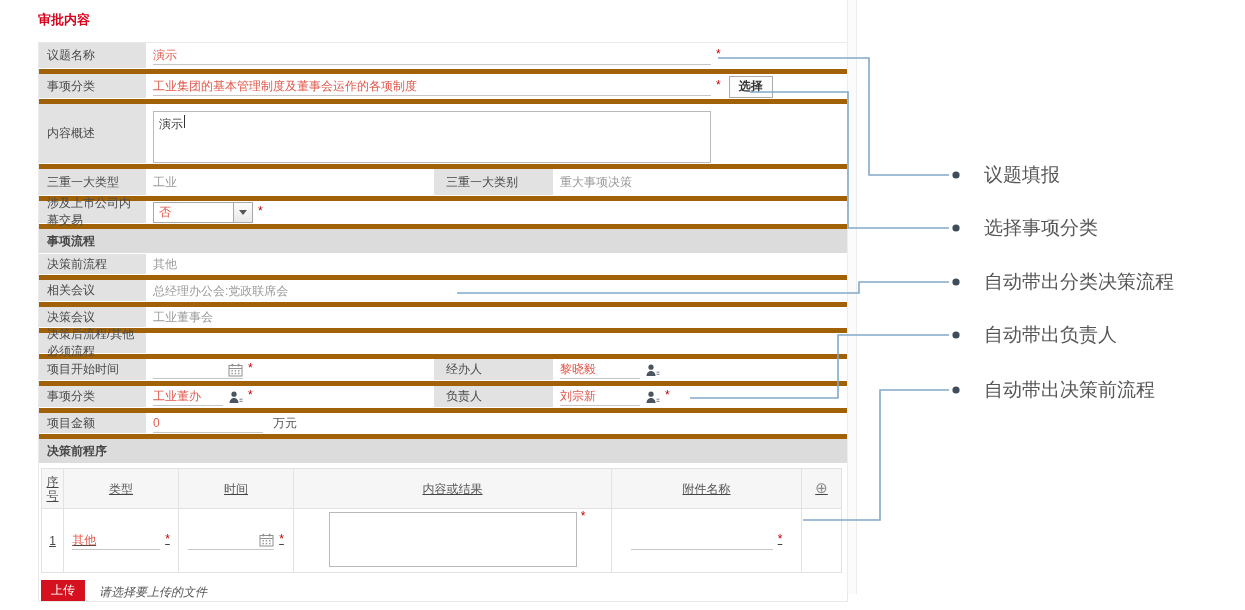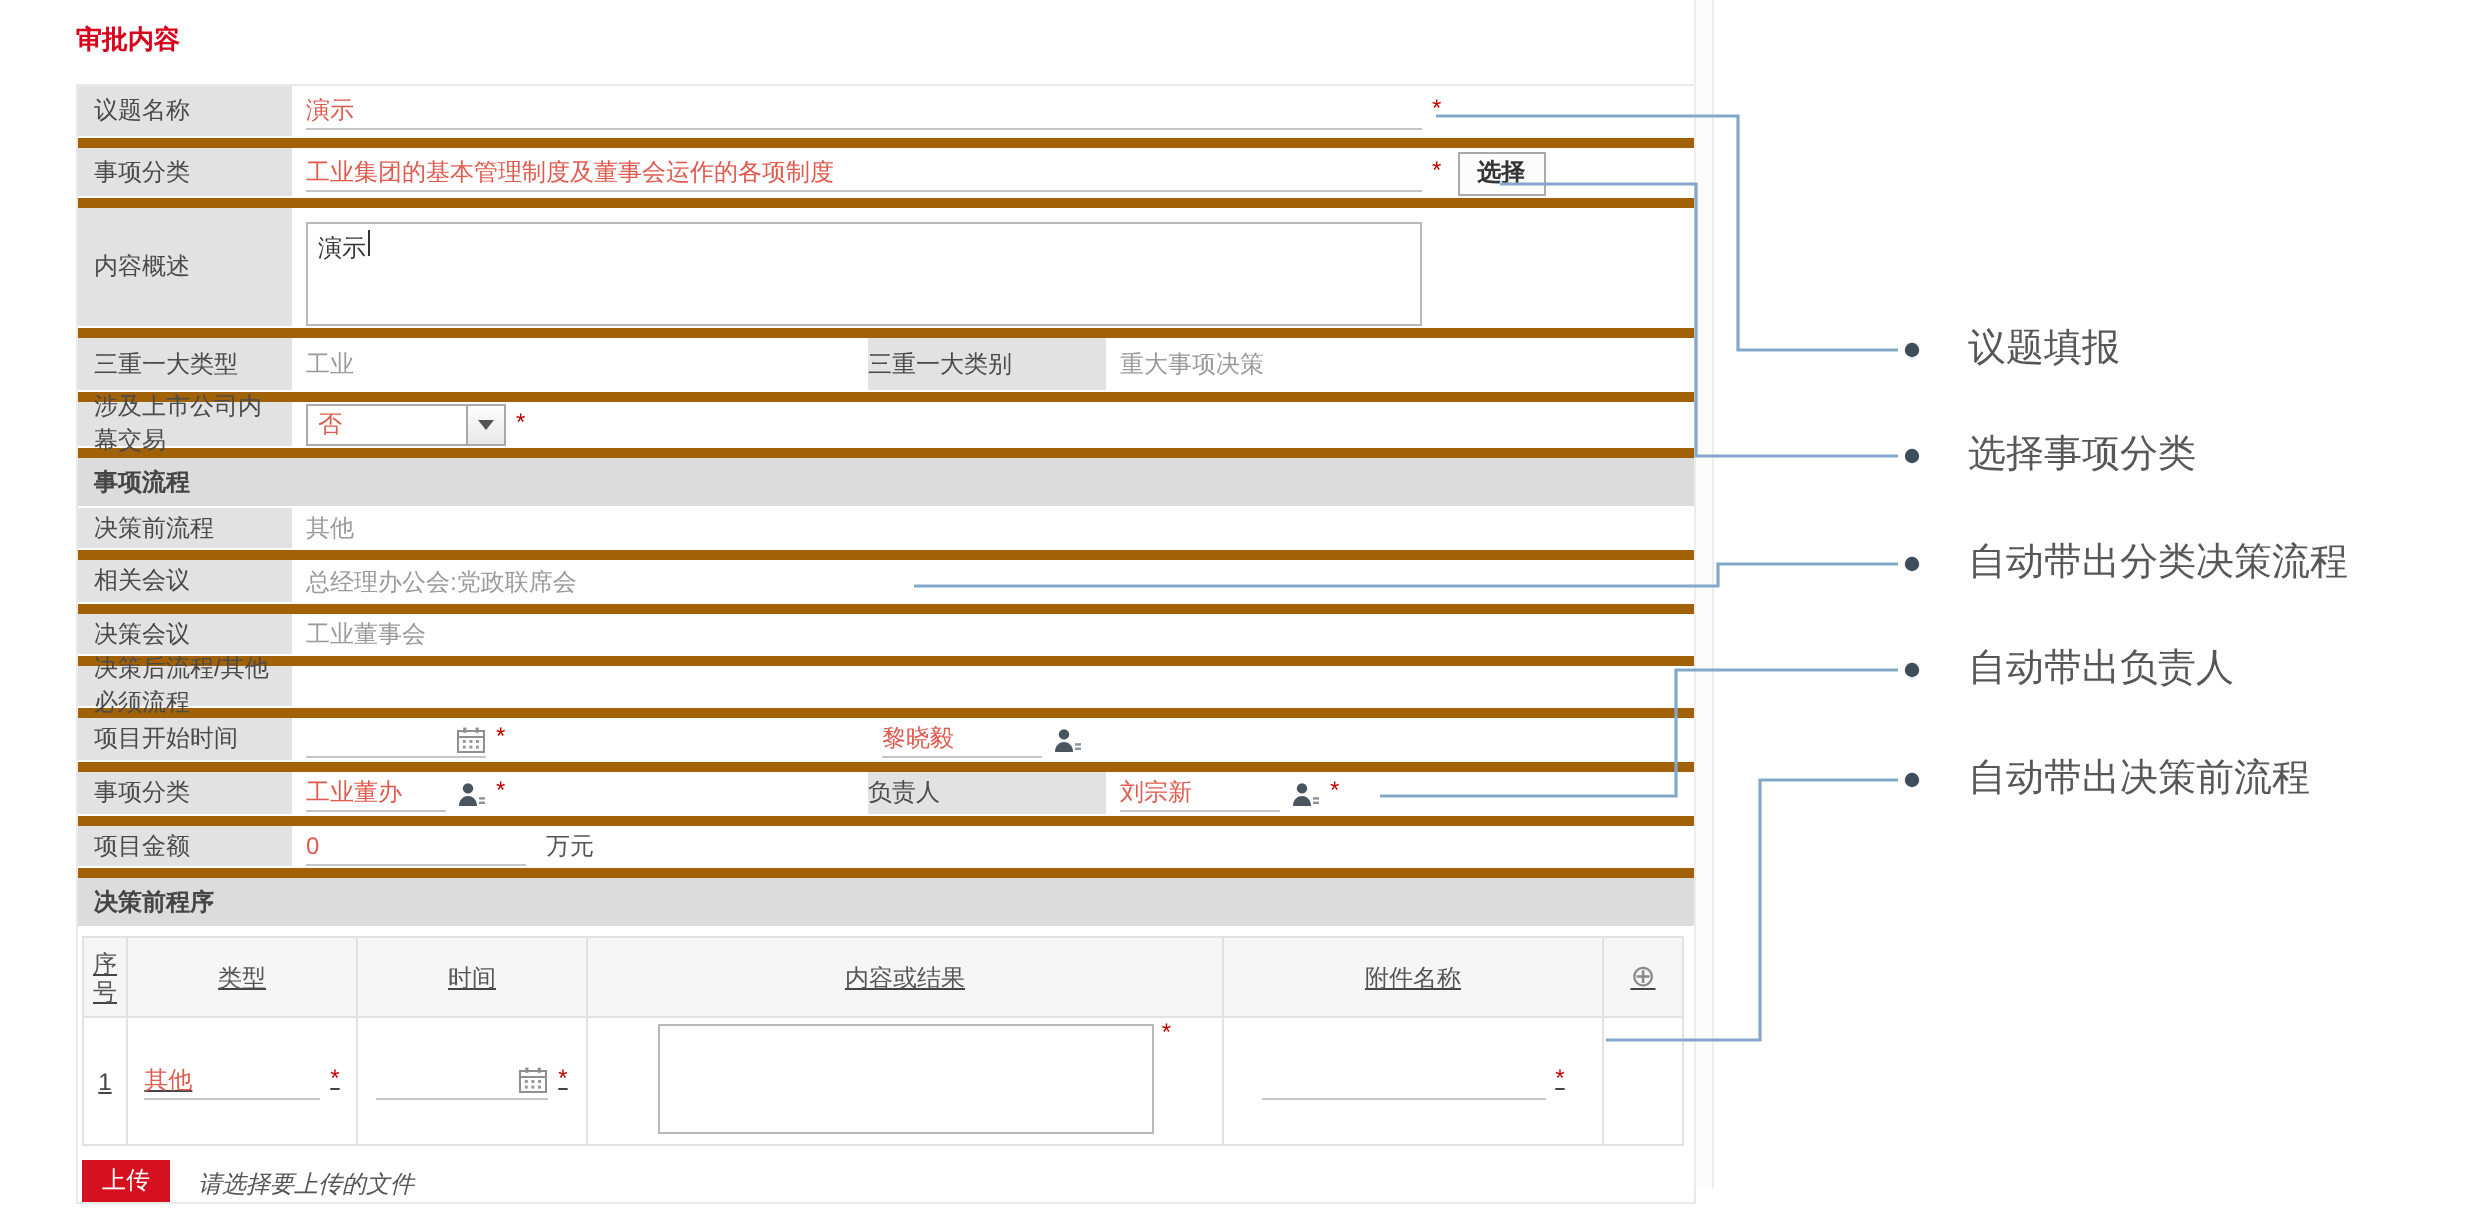--- a/index.html
+++ b/index.html
@@ -9,21 +9,21 @@
   .page-title { position:absolute; left:38px; top:11px; font-size:13px; font-weight:bold; color:#d9001b; }
 
   
   .form { position:absolute; left:38px; top:42px; width:810px; background:#fff; border:1px solid #e9e9e9; }
   .row { display:flex; align-items:center; border-bottom:5px solid #a16207; }
   .h31{height:31px}.h30{height:30px}.h65{height:65px}.h32{height:32px}.h28{height:28px}
   .h25{height:25px}.h26{height:26px}.h27{height:27px}
   .lbl { flex:0 0 107px; align-self:stretch; background:#e2e2e2; display:flex; align-items:center;
          padding:0 8px; color:#4a4a4a; border-bottom:1px solid #fff; }
   .lbl2 { flex:0 0 119px; align-self:stretch; background:#e2e2e2; display:flex; align-items:center;
-          padding:0 0; color:#4a4a4a; border-bottom:1px solid #fff; }
+          padding:0 12px; color:#4a4a4a; border-bottom:1px solid #fff; }
   .val { flex:1; display:flex; align-items:center; padding:0 7px; }
   .val1 { flex:0 0 288px; display:flex; align-items:center; padding:0 7px; }
   .section { background:#dcdcdc; display:flex; align-items:center; padding:0 8px;
              font-weight:bold; color:#454545; border-bottom:1px solid #fff; }
   .gray { color:#9a9a9a; }
   .uline { display:inline-flex; align-items:center; height:18px; border-bottom:1px solid #c6c6c6; color:#e05a4e; }
   .req { color:#c30000; margin-left:5px; position:relative; top:-2px; font-size:12px; }
   .caret { display:inline-block; width:1px; height:13px; background:#333; margin-left:1px; }
 
   .textarea { width:558px; height:52px; border:1px solid #b9b9b9; background:#fff; padding:3px 5px;
@@ -158,20 +158,21 @@
               <rect x="6.7" y="7" width="1.5" height="1.5"></rect>
               <rect x="10" y="7" width="1.5" height="1.5"></rect>
             <rect x="3.4" y="9.8" width="1.5" height="1.5"></rect>
               <rect x="6.7" y="9.8" width="1.5" height="1.5"></rect>
               <rect x="10" y="9.8" width="1.5" height="1.5"></rect>
           </g>
         </svg>
       </span>
       <span class="req">*</span>
     </div>
+    <div class="lbl2">经办人</div>
     <div class="val">
       <span class="uline" style="width:80px">
         <span>黎晓毅</span>
       </span>
       <span class="person-icon">
         <svg width="14" height="13" viewBox="0 0 14 13">
           <circle cx="5" cy="3.2" r="2.6" fill="#4a5560"></circle>
           <path d="M0.5 12 C0.5 8.5 3 7 5 7 C7 7 9.5 8.5 9.5 12 Z" fill="#4a5560"></path>
           <rect x="10.5" y="7.6" width="3" height="1.2" fill="#8a93a0"></rect>
           <rect x="10.5" y="9.8" width="3" height="1.2" fill="#8a93a0"></rect>

